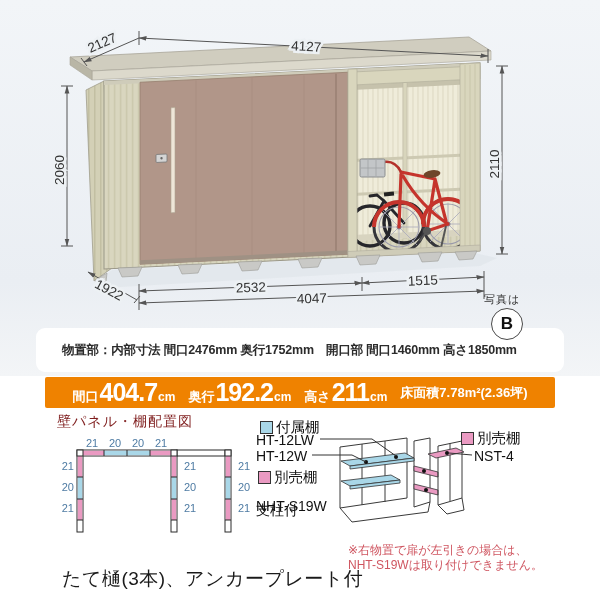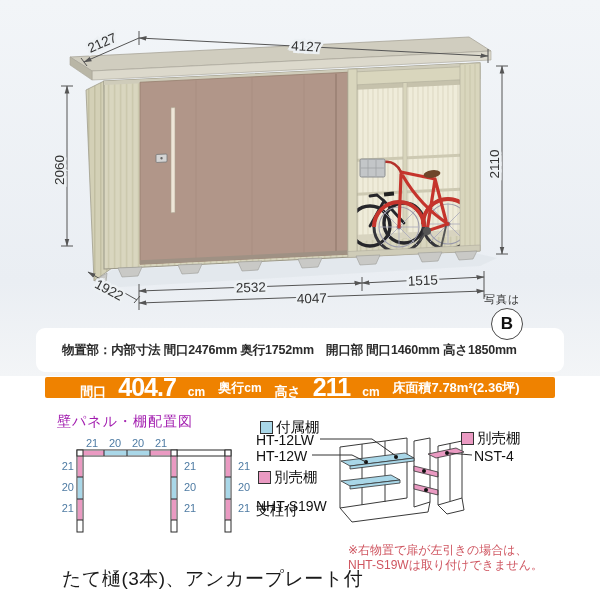--- a/index.html
+++ b/index.html
@@ -10,30 +10,30 @@
   .photo-section svg{position:absolute;left:0;top:0}
   .spec-box{position:absolute;left:36px;top:328px;width:528px;height:44px;background:#fff;
        border-radius:9px;display:flex;flex-direction:column;justify-content:center;gap:6px;
        padding-left:26px;box-sizing:border-box;z-index:3}
   .spec-line{font-size:12.5px;font-weight:bold;color:#2b2b2b;letter-spacing:-.2px;white-space:nowrap}
   .photo-badge{position:absolute;left:484px;top:292px;width:46px;z-index:5}
   .photo-badge .bt{font-size:11px;color:#333;letter-spacing:1px}
   .photo-badge .bc{width:30px;height:30px;border:1.5px solid #4a4a4a;border-radius:50%;background:#fff;
        margin:1px auto 0;display:flex;align-items:center;justify-content:center;
        font-size:17px;font-weight:bold;color:#111}
-  .banner{position:absolute;left:45px;top:377px;width:510px;height:21px;background:#ef8200;border-radius:2px;
+  .banner{position:absolute;left:45px;top:377px;width:510px;height:31px;background:#ef8200;border-radius:2px;
        display:flex;align-items:center;justify-content:center;gap:13px;color:#fff;white-space:nowrap;z-index:2}
   .b-item{display:flex;align-items:baseline}
   .b-label{font-size:13px;font-weight:bold}
-  .b-value{font-size:25px;font-weight:bold;letter-spacing:-1px;margin:0 12px}
+  .b-value{font-size:25px;font-weight:bold;letter-spacing:-1px;margin:0 1px}
   .b-unit{font-size:12px;font-weight:bold}
   .b-area{font-size:13px;font-weight:bold}
   .bottom-section{position:absolute;left:0;top:410px;width:600px;height:190px;background:#fff}
   .bottom-section svg{position:absolute;left:0;top:0}
-  .plan-title{position:absolute;left:57px;top:3px;font-size:14px;color:#a21caf;letter-spacing:1px;white-space:nowrap}
+  .plan-title{position:absolute;left:57px;top:3px;font-size:14px;color:#7f1d1d;letter-spacing:1px;white-space:nowrap}
   .lg{position:absolute;white-space:nowrap;color:#111}
   .lg-row{display:flex;align-items:center;gap:3px;font-size:14.5px}
   .sw{width:13px;height:13px;border:1px solid #333;display:inline-block;box-sizing:border-box}
   .sw-blue{background:#a9d7e8}
   .sw-pink{background:#ea9ac2}
   .lg-item{font-size:14px;letter-spacing:0}
   .note{position:absolute;left:348px;top:133px;font-size:12px;line-height:15px;color:#cf5560;white-space:nowrap}
   .footer-text{position:absolute;left:62px;top:156px;font-size:19px;color:#1a1a1a;letter-spacing:.5px;white-space:nowrap}
   
   .dimtxt{font:13.5px "Liberation Sans","DejaVu Sans",sans-serif;fill:#333;text-anchor:middle;
@@ -203,20 +203,21 @@
 </div>
 
 <div class="banner">
   <span class="b-item">
     <span class="b-label">間口</span>
     <span class="b-value">404.7</span>
     <span class="b-unit">cm</span>
   </span>
   <span class="b-item">
     <span class="b-label">奥行</span>
+    <span class="b-value">192.2</span>
     <span class="b-unit">cm</span>
   </span>
   <span class="b-item">
     <span class="b-label">高さ</span>
     <span class="b-value">211</span>
     <span class="b-unit">cm</span>
   </span>
   <span class="b-area">床面積7.78m²(2.36坪)</span>
 </div>
 

